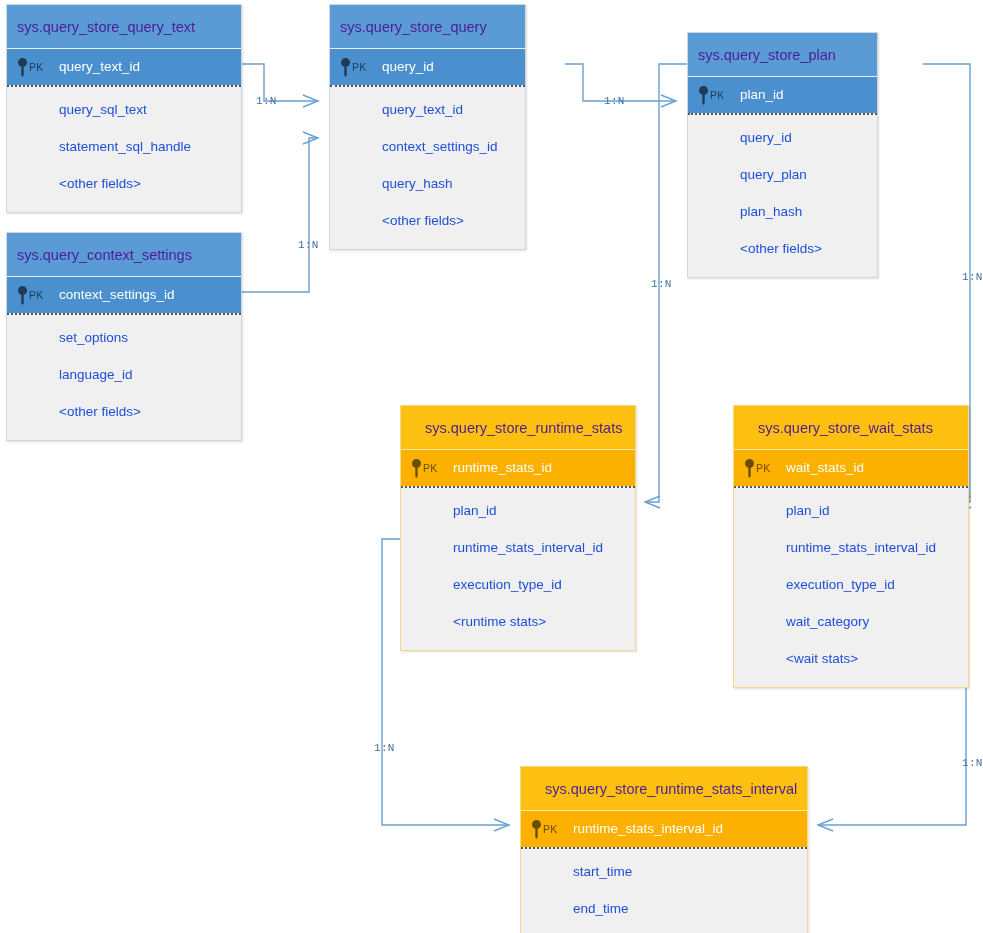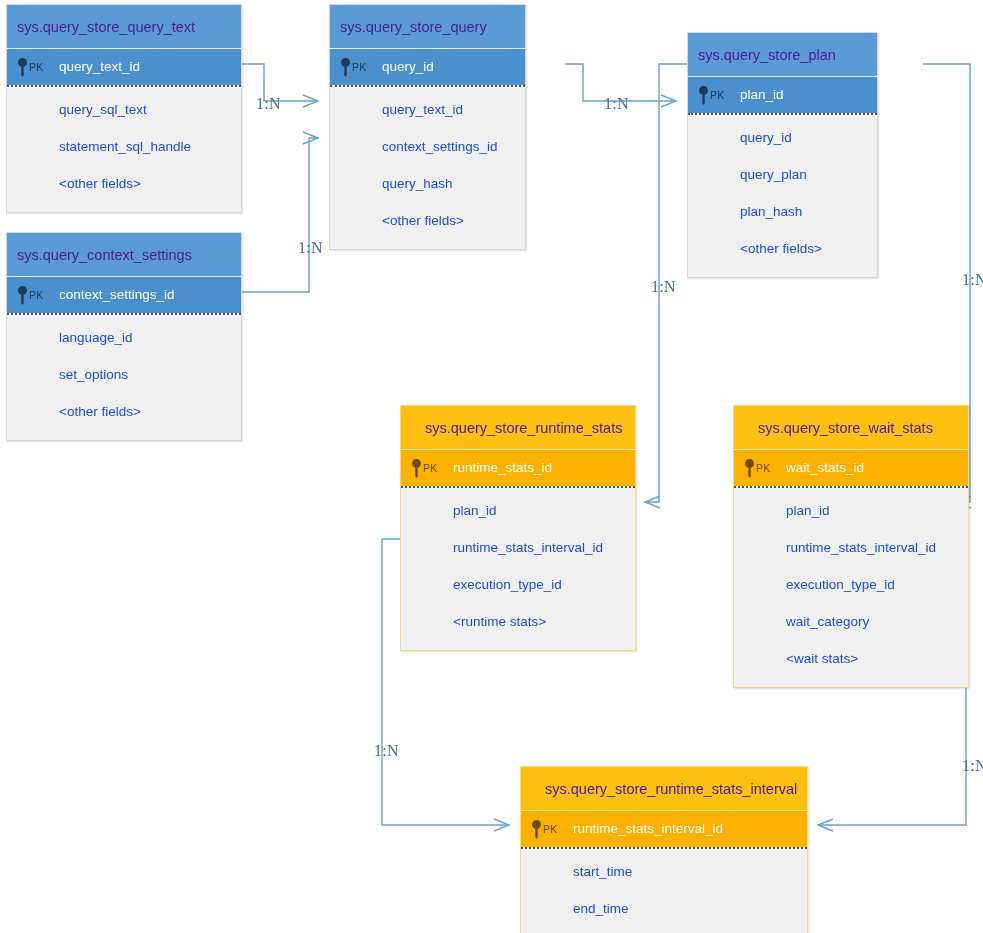--- a/index.html
+++ b/index.html
@@ -70,23 +70,23 @@
   
   .tbl.orange .title{background:#fdc010;border-bottom:1px solid #fde7a8;padding-left:24px;}
   .tbl.orange .pkrow{background:#fcb100;}
   .tbl.orange .pkrow .pklab{color:#6b4e05;}
   .tbl.orange{border-color:#f5d98a;}
   .tbl.orange .keyicon .kb{fill:#6b4e05;}
 
   
   .card{
     position:absolute;
-    font-size:16px;
+    font-size:11px;
     color:#3f6f9f;
-    font-family:Liberation Serif, serif;
+    font-family:Liberation Mono, monospace;
     white-space:nowrap;
     letter-spacing:.3px;
   }
 </style>
 </head>
 <body>
 
 <div id="canvas">
   <svg id="wires" viewBox="0 0 983 933" xmlns="http://www.w3.org/2000/svg">
       <g>
@@ -138,22 +138,22 @@
       <div class="title">sys.query_context_settings</div>
       <div class="pkrow">
         <svg class="keyicon" viewBox="0 0 9 19" xmlns="http://www.w3.org/2000/svg">
           <path class="kb" d="M4.5 0 C7 0 9 2 9 4.5 C9 6.6 7.6 8.3 5.7 8.8 L5.7 17.2 L4.5 19 L3.3 17.2 L3.3 8.8 C1.4 8.3 0 6.6 0 4.5 C0 2 2 0 4.5 0 Z"></path>
         </svg>
         <span class="pklab">PK</span>
         <span class="pkname">context_settings_id</span>
       </div>
       <div class="sep"></div>
       <div class="body">
+        <div class="fld">set_options</div>
         <div class="fld">language_id</div>
-        <div class="fld">set_options</div>
         <div class="fld">&lt;other fields&gt;</div>
       </div>
     </div>
     <div class="tbl blue" style="left: 329px; top: 4px; width: 197px;">
       <div class="title">sys.query_store_query</div>
       <div class="pkrow">
         <svg class="keyicon" viewBox="0 0 9 19" xmlns="http://www.w3.org/2000/svg">
           <path class="kb" d="M4.5 0 C7 0 9 2 9 4.5 C9 6.6 7.6 8.3 5.7 8.8 L5.7 17.2 L4.5 19 L3.3 17.2 L3.3 8.8 C1.4 8.3 0 6.6 0 4.5 C0 2 2 0 4.5 0 Z"></path>
         </svg>
         <span class="pklab">PK</span>

